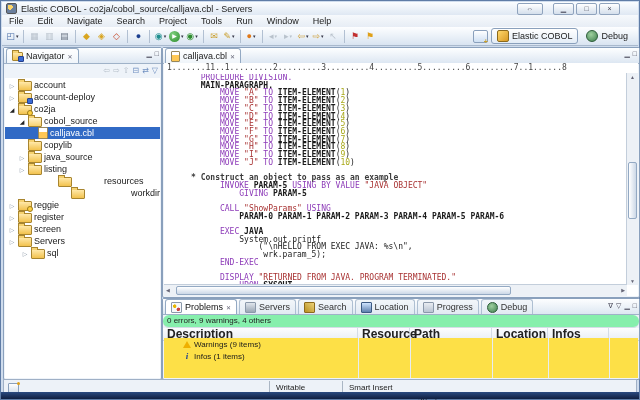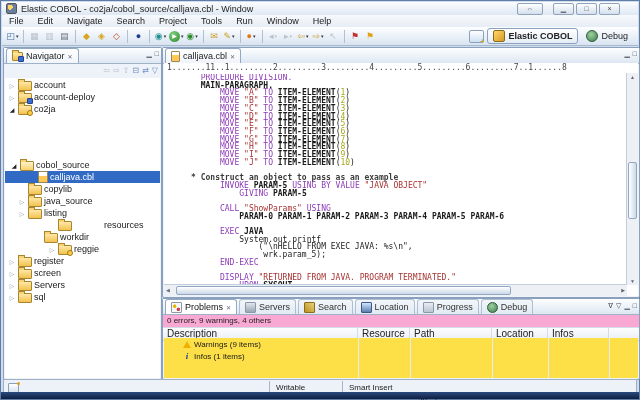--- a/index.html
+++ b/index.html
@@ -37,21 +37,21 @@
   .c-teal{color:#1f8f8f;}
   .c-run{width:11px;height:11px;border-radius:50%;background:radial-gradient(circle at 35% 30%,#7fd07f,#2c8c2c);
        color:#fff;font-size:6px;line-height:11px;text-align:center;}
   .c-runq{color:#2c8c2c;} .c-orange{color:#e07818;} .c-gold2{color:#c8991e;}
   .c-goldarrow{color:#cf9c2e;} .c-red{color:#c23030;} .c-yellow2{color:#e0a018;}
   .persp{margin-left:auto;display:flex;align-items:center;gap:3px;padding-right:2px;}
   .openpersp{width:13px;height:11px;border:1px solid #8aa0bc;border-radius:2px;
        background:linear-gradient(#fff,#cfe0f3);position:relative;}
   .openpersp::after{content:"+";position:absolute;right:-1px;bottom:-3px;font-size:7px;color:#caa12e;font-weight:bold;}
   .pbtn{display:inline-flex;align-items:center;gap:3px;height:14px;padding:0 5px;font-size:9px;color:#222;border-radius:3px;}
-  .pbtn.active{border:1px solid #8aa0bc;background:linear-gradient(#ffffff,#e3ecf6);font-weight:bold;justify-content:center;}
+  .pbtn.active{border:1px solid #8aa0bc;background:linear-gradient(#ffffff,#e3ecf6);font-weight:normal;justify-content:center;}
   .pic{width:10px;height:10px;flex:none;border-radius:2px;}
   .pic.elastic-cobol{background:linear-gradient(135deg,#ffd76a,#d99a24);border:1px solid #8c6a1c;}
   .pic.debug{background:radial-gradient(circle at 40% 35%,#9fd09f,#3f7f4f);border:1px solid #2c5c38;border-radius:50%;}
   
   .panel{position:absolute;border:1px solid #8aa0bc;border-radius:2px;background:#eef3f9;}
   .tabrow{height:15px;display:flex;align-items:flex-end;
        background:linear-gradient(#fdfeff,#dde7f2);border-bottom:1px solid #9fb2c8;position:relative;}
   .tab{display:inline-flex;align-items:center;gap:3px;height:14px;padding:0 5px;margin-left:2px;
        font-size:9px;color:#222;border:1px solid #93a9c3;border-bottom:none;border-radius:3px 3px 0 0;
        background:linear-gradient(#ffffff,#f0f5fa);}
@@ -108,23 +108,23 @@
        background:linear-gradient(#f2f6fa,#e2eaf3);}
   .ptab.active{background:#fff;border-color:#93a9c3;color:#111;}
   .pti{width:9px;height:9px;flex:none;border-radius:1px;border:1px solid #8a98aa;}
   .pti.problems{background:radial-gradient(circle at 30% 35%,#e8b400 1.5px,transparent 2px),
                 radial-gradient(circle at 70% 70%,#cc4444 1.5px,transparent 2px),#f6f8fb;}
   .pti.servers{background:linear-gradient(#dfe5ec,#9aa6b4);}
   .pti.search{background:linear-gradient(45deg,#b89020,#ecd27a);border-color:#8c6a1c;}
   .pti.console{background:linear-gradient(#cfe4ff,#5d7fae);border-color:#3c5a84;}
   .pti.progress{background:linear-gradient(#e8ecf2,#b9c4d2);}
   .pti.debug{background:radial-gradient(circle at 40% 35%,#9fd09f,#3f7f4f);border-color:#2c5c38;border-radius:50%;}
-  .summary{height:11px;font-size:8px;color:#222;padding:1px 0 0 4px;background:#f9a8d4;border-bottom:1px solid #d5dde7;}
+  .summary{height:11px;font-size:8px;color:#222;padding:1px 0 0 4px;background:#86efac;border-bottom:1px solid #d5dde7;border-radius:6px;}
   .phead{height:12px;display:flex;align-items:center;background:linear-gradient(#fcfdfe,#e9eef5);
-       border-bottom:1px solid #c5d0dd;font-size:10px;font-weight:normal;color:#222;}
+       border-bottom:1px solid #c5d0dd;font-size:12px;font-weight:bold;color:#222;}
   .hcell{display:inline-block;height:12px;line-height:12px;padding-left:4px;border-right:1px solid #d4dce6;
        box-sizing:border-box;flex:none;}
   .pbody{position:absolute;left:1px;right:1px;bottom:1px;top:39px;background:#fde047;overflow:hidden;}
   .colsep{position:absolute;top:0;bottom:0;width:1px;background:#e7ecf2;}
   .prow{display:flex;align-items:center;height:12px;font-size:8px;color:#1a1a1a;position:relative;}
   .bcell{display:inline-flex;align-items:center;gap:3px;height:12px;padding-left:4px;box-sizing:border-box;flex:none;}
   .bcell .ind{width:12px;flex:none;}
   .ric{flex:none;}
   .ric.warning{width:0;height:0;border-left:4px solid transparent;border-right:4px solid transparent;
        border-bottom:7px solid #efb000;}
@@ -138,21 +138,21 @@
        background:linear-gradient(#fff,#d7e2ee);}
   .fastview::after{content:"";position:absolute;right:-2px;top:-2px;width:3px;height:3px;background:#e0a018;border-radius:50%;}
 </style>
 </head>
 <body style="--keyword: #8d3bb8; --string: #a83232; --number: #a8a818; --identifier: #1a1a1a; --comment: #3c3c3c; --selection_bg: #316ac5;">
 
 <div class="frame">
 
   <div class="titlebar">
     <span class="appicon"></span>
-    <span>Elastic COBOL - co2ja/cobol_source/calljava.cbl - Window</span>
+    <span>Elastic COBOL - co2ja/cobol_source/calljava.cbl - Servers</span>
     <span class="wbtns">
         <span class="wbtn first">⇔</span>
         <span class="wbtn">▁</span>
         <span class="wbtn">□</span>
         <span class="wbtn">×</span>
       </span>
   </div>
 
   <div class="menubar">
       <span class="mitem">File</span>
@@ -292,21 +292,21 @@
         <div class="trow" style="padding-left: 3px;">
           <span class="exp closed">▷</span>
           <span class="fic folder-deploy"></span>
           <span class="tlabel">account-deploy</span>
         </div>
         <div class="trow" style="padding-left: 3px;">
           <span class="exp open">◢</span>
           <span class="fic folder-project"></span>
           <span class="tlabel">co2ja</span>
         </div>
-        <div class="trow" style="padding-left: 5px; margin-top: 44px;">
+        <div class="trow" style="padding-left: 13px;">
           <span class="exp open">◢</span>
           <span class="fic folder-open"></span>
           <span class="tlabel">cobol_source</span>
         </div>
         <div class="trow sel" style="padding-left: 23px;">
           <span class="exp none"></span>
           <span class="fic file-cobol"></span>
           <span class="tlabel">calljava.cbl</span>
         </div>
         <div class="trow" style="padding-left: 13px;">
@@ -322,46 +322,46 @@
         <div class="trow" style="padding-left: 13px;">
           <span class="exp closed">▷</span>
           <span class="fic folder"></span>
           <span class="tlabel">listing</span>
         </div>
         <div class="trow" style="padding-left: 13px; gap: 32px;">
           <span class="exp none"></span>
           <span class="fic folder"></span>
           <span class="tlabel">resources</span>
         </div>
-        <div class="trow" style="padding-left: 29px;">
+        <div class="trow" style="padding-left: 13px; justify-content: space-between;">
           <span class="exp none"></span>
           <span class="fic folder"></span>
           <span class="tlabel">workdir</span>
         </div>
-        <div class="trow" style="padding-left: 3px; margin-left: 40px;">
+        <div class="trow" style="padding-left: 3px;">
           <span class="exp closed">▷</span>
           <span class="fic folder-project"></span>
           <span class="tlabel">reggie</span>
         </div>
         <div class="trow" style="padding-left: 3px;">
           <span class="exp closed">▷</span>
           <span class="fic folder"></span>
           <span class="tlabel">register</span>
         </div>
         <div class="trow" style="padding-left: 3px;">
           <span class="exp closed">▷</span>
           <span class="fic folder"></span>
           <span class="tlabel">screen</span>
         </div>
         <div class="trow" style="padding-left: 3px;">
           <span class="exp closed">▷</span>
           <span class="fic folder"></span>
           <span class="tlabel">Servers</span>
         </div>
-        <div class="trow" style="padding-left: 3px;">
+        <div class="trow" style="padding-left: 16px;">
           <span class="exp closed">▷</span>
           <span class="fic folder"></span>
           <span class="tlabel">sql</span>
         </div>
       </div>
   </div>
 
   <div class="panel" id="editor">
     <div class="tabrow">
       <span class="tab">

